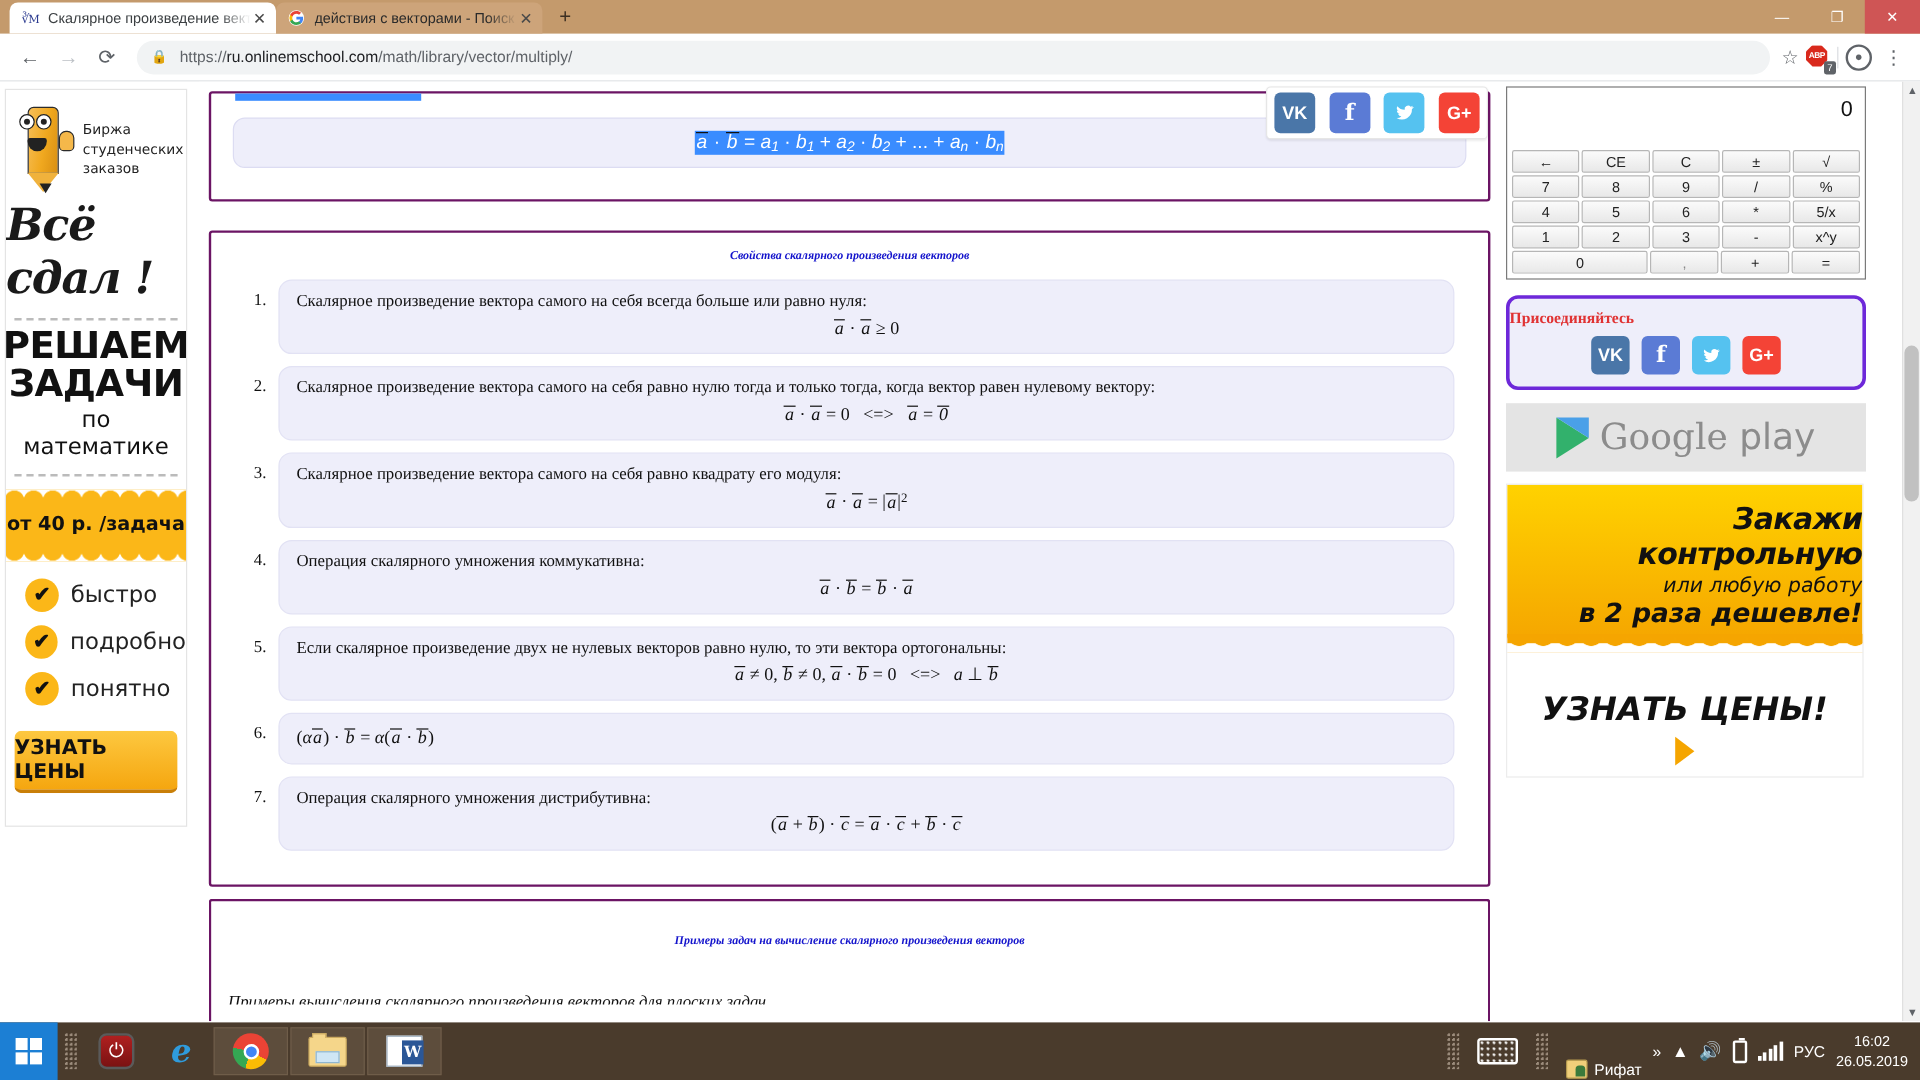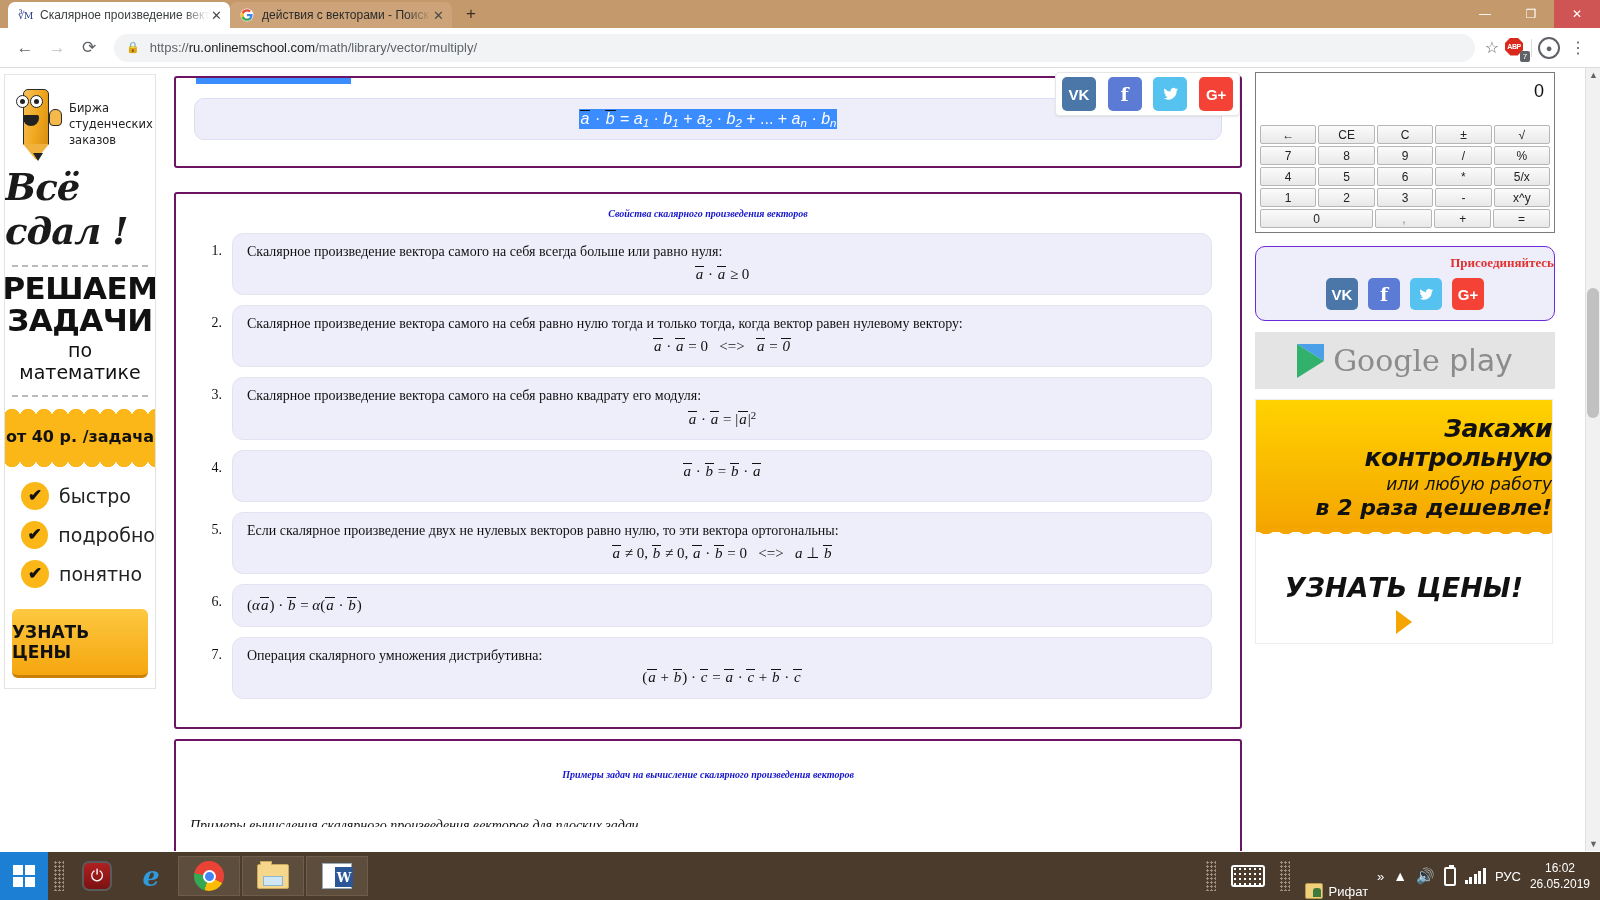--- a/index.html
+++ b/index.html
@@ -180,21 +180,21 @@
   .wave-bot { bottom: -8px; background-image: radial-gradient(circle at 8px 0px, #fbb718 8px, transparent 8.5px); background-size: 16px 9px; }
   .ad-checks { margin-top: 22px; width: 100%; padding-left: 16px; }
   .ad-check { display:flex; align-items:center; gap: 10px; margin-bottom: 11px; }
   .chk-circle {
     width: 28px; height: 28px; border-radius: 50%; background: #fbb718;
     display:flex; align-items:center; justify-content:center;
     color: #111; font-size: 17px; font-weight: bold;
   }
   .ad-check span.txt { font-size: 19px; color: #222; font-family: "DejaVu Sans", sans-serif;}
   .ad-cta {
-    margin-top: 10px; width: 136px; height: 69px;
+    margin-top: 10px; width: 136px; height: 52px;
     background: linear-gradient(#fdc840, #f5a60f);
     border-radius: 6px; border-bottom: 3px solid #c97f08;
     display:flex; align-items:center; justify-content:center;
     font-size: 17px; font-weight: bold; color: #111;
     font-family: "DejaVu Sans", sans-serif;
   }
 
   
   .content {
     position: absolute; left: 166px; top: 0; width: 1084px; height: 783px;
@@ -282,22 +282,22 @@
     flex: 1 1 0; height: 19px;
     background: linear-gradient(#fbfbfb,#e8e8e8);
     border: 1px solid #b6b6b6; border-radius: 2px;
     display: flex; align-items: center; justify-content: center;
     font-size: 12px; color: #222;
   }
   .ckey.wide2 { flex: 2.03 1 0; }
   .ckey.dim { color: #888; }
 
   .join-box {
-    margin-top: 13px; background: #eeeefa; border: 1px solid #6d28d9; border-radius: 10px;
-    padding: 8px 0 10px 0; text-align: right;
+    margin-top: 13px; background: #eeeefa; border: 3px solid #6d28d9; border-radius: 10px;
+    padding: 8px 0 10px 0; text-align: left;
   }
   .join-title { color: #e03232; font-weight: bold; font-size: 13px; font-family: "Liberation Serif", serif; }
   .join-icons { display: flex; justify-content: center; gap: 10px; margin-top: 7px; }
   .join-icons .sbtn { width: 32px; height: 32px; }
 
   .gplay {
     margin-top: 11px; height: 57px; background: #e4e4e4;
     display: flex; align-items: center; justify-content: center; gap: 9px;
   }
   .gp-tri { width: 0; height: 0; border-top: 17px solid transparent; border-bottom: 17px solid transparent; border-left: 27px solid #32b16c; position: relative; }
@@ -556,20 +556,21 @@
               <span class="vec">a</span>
               <span>=</span>
               <span>|</span><span class="vec">a</span><span>|</span><span class="sup">2</span>
             </div>
           </div>
         </div>
 
         <div class="prop-row">
           <div class="prop-num">4.</div>
           <div class="prop-card tall">
+            <div>Операция скалярного умножения коммукативна:</div>
             <div class="formula">
               <span class="vec">a</span>
               <span>·</span>
               <span class="vec">b</span>
               <span>=</span>
               <span class="vec">b</span>
               <span>·</span>
               <span class="vec">a</span>
             </div>
           </div>

